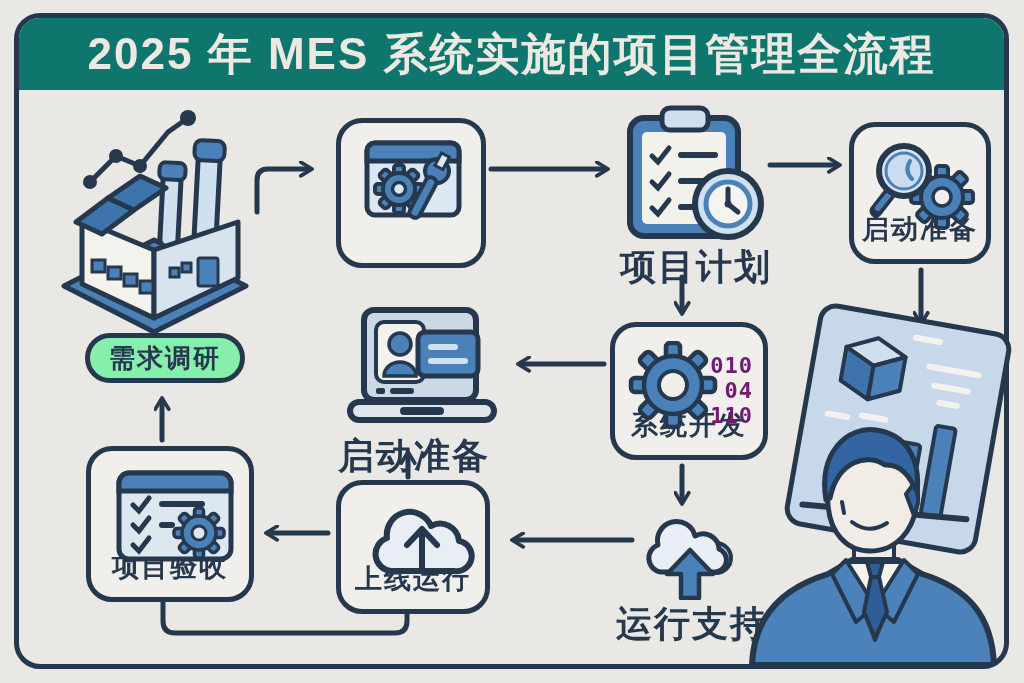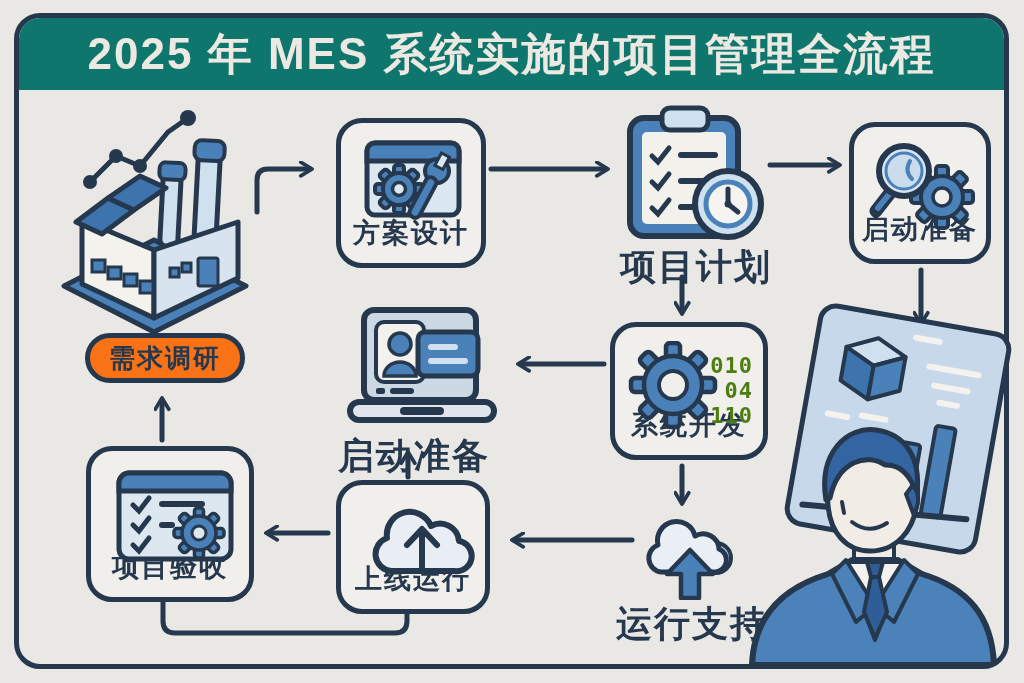--- a/index.html
+++ b/index.html
@@ -27,34 +27,34 @@
     box-sizing:border-box;display:flex;flex-direction:column;align-items:center;
     justify-content:flex-end;
   }
   .box-label,.free-label{
     font-weight:700;color:#26384e;letter-spacing:2px;white-space:nowrap;
   }
   .box-label{font-size:27px;padding-bottom:12px;}
   .free-label{position:absolute;font-size:36px;text-align:center;}
   .pill{
     position:absolute;left:85px;top:333px;width:160px;height:50px;
-    background:#f97316;border:5px solid #26384e;border-radius:28px;
+    background:#86efac;border:5px solid #26384e;border-radius:28px;
     box-sizing:border-box;display:flex;align-items:center;justify-content:center;
   }
   .pill .box-label{padding-bottom:0;font-size:26px;}
   .icon-abs{position:absolute;}
   .board{
     position:absolute;left:800px;top:316px;width:196px;height:226px;
     background:#c6d8ea;border:5px solid #26384e;border-radius:18px;
     box-sizing:border-box;transform:rotate(10deg);
   }
   .binary{
     position:absolute;right:10px;top:26px;text-align:right;line-height:25px;
     font-family:"DejaVu Sans Mono","Liberation Mono",monospace;
-    font-weight:700;font-size:22px;color:#4d7c0f;letter-spacing:1px;
+    font-weight:700;font-size:22px;color:#701a75;letter-spacing:1px;
   }
 </style>
 </head>
 <body>
 
 <div class="stage">
 
   <div class="frame">
     <div class="header">
       <div class="title">2025 年 MES 系统实施的项目管理全流程</div>
@@ -175,21 +175,20 @@
         </g>
         <circle r="6.5" fill="#dbe7f1" stroke="#26384e" stroke-width="3.5"></circle>
       </g>
 
       <g transform="translate(78,34) rotate(28)">
         <circle r="12" fill="#4a81b9" stroke="#26384e" stroke-width="4"></circle>
         <rect x="-4.5" y="-18" width="9" height="14" fill="#dbe7f1" stroke="#26384e" stroke-width="3"></rect>
         <rect x="-5.5" y="8" width="11" height="44" rx="5" fill="#4a81b9" stroke="#26384e" stroke-width="4"></rect>
       </g>
     </svg>
-    <span class="box-label">方案设计</span>
   </div>
 
   <svg class="icon-abs" style="left:614px;top:104px;" width="152" height="140" viewBox="0 0 152 140">
     <rect x="16" y="14" width="108" height="118" rx="14" fill="#4a81b9" stroke="#26384e" stroke-width="6"></rect>
     <rect x="28" y="28" width="84" height="92" rx="5" fill="#f3f1ec"></rect>
     <rect x="48" y="4" width="46" height="22" rx="8" fill="#cfe0ee" stroke="#26384e" stroke-width="5"></rect>
     <g stroke="#26384e" stroke-width="5" stroke-linecap="round" fill="none">
       <polyline points="38,52 44,58 55,44"></polyline>
       <polyline points="38,78 44,84 55,70"></polyline>
       <polyline points="38,104 44,110 55,96"></polyline>

